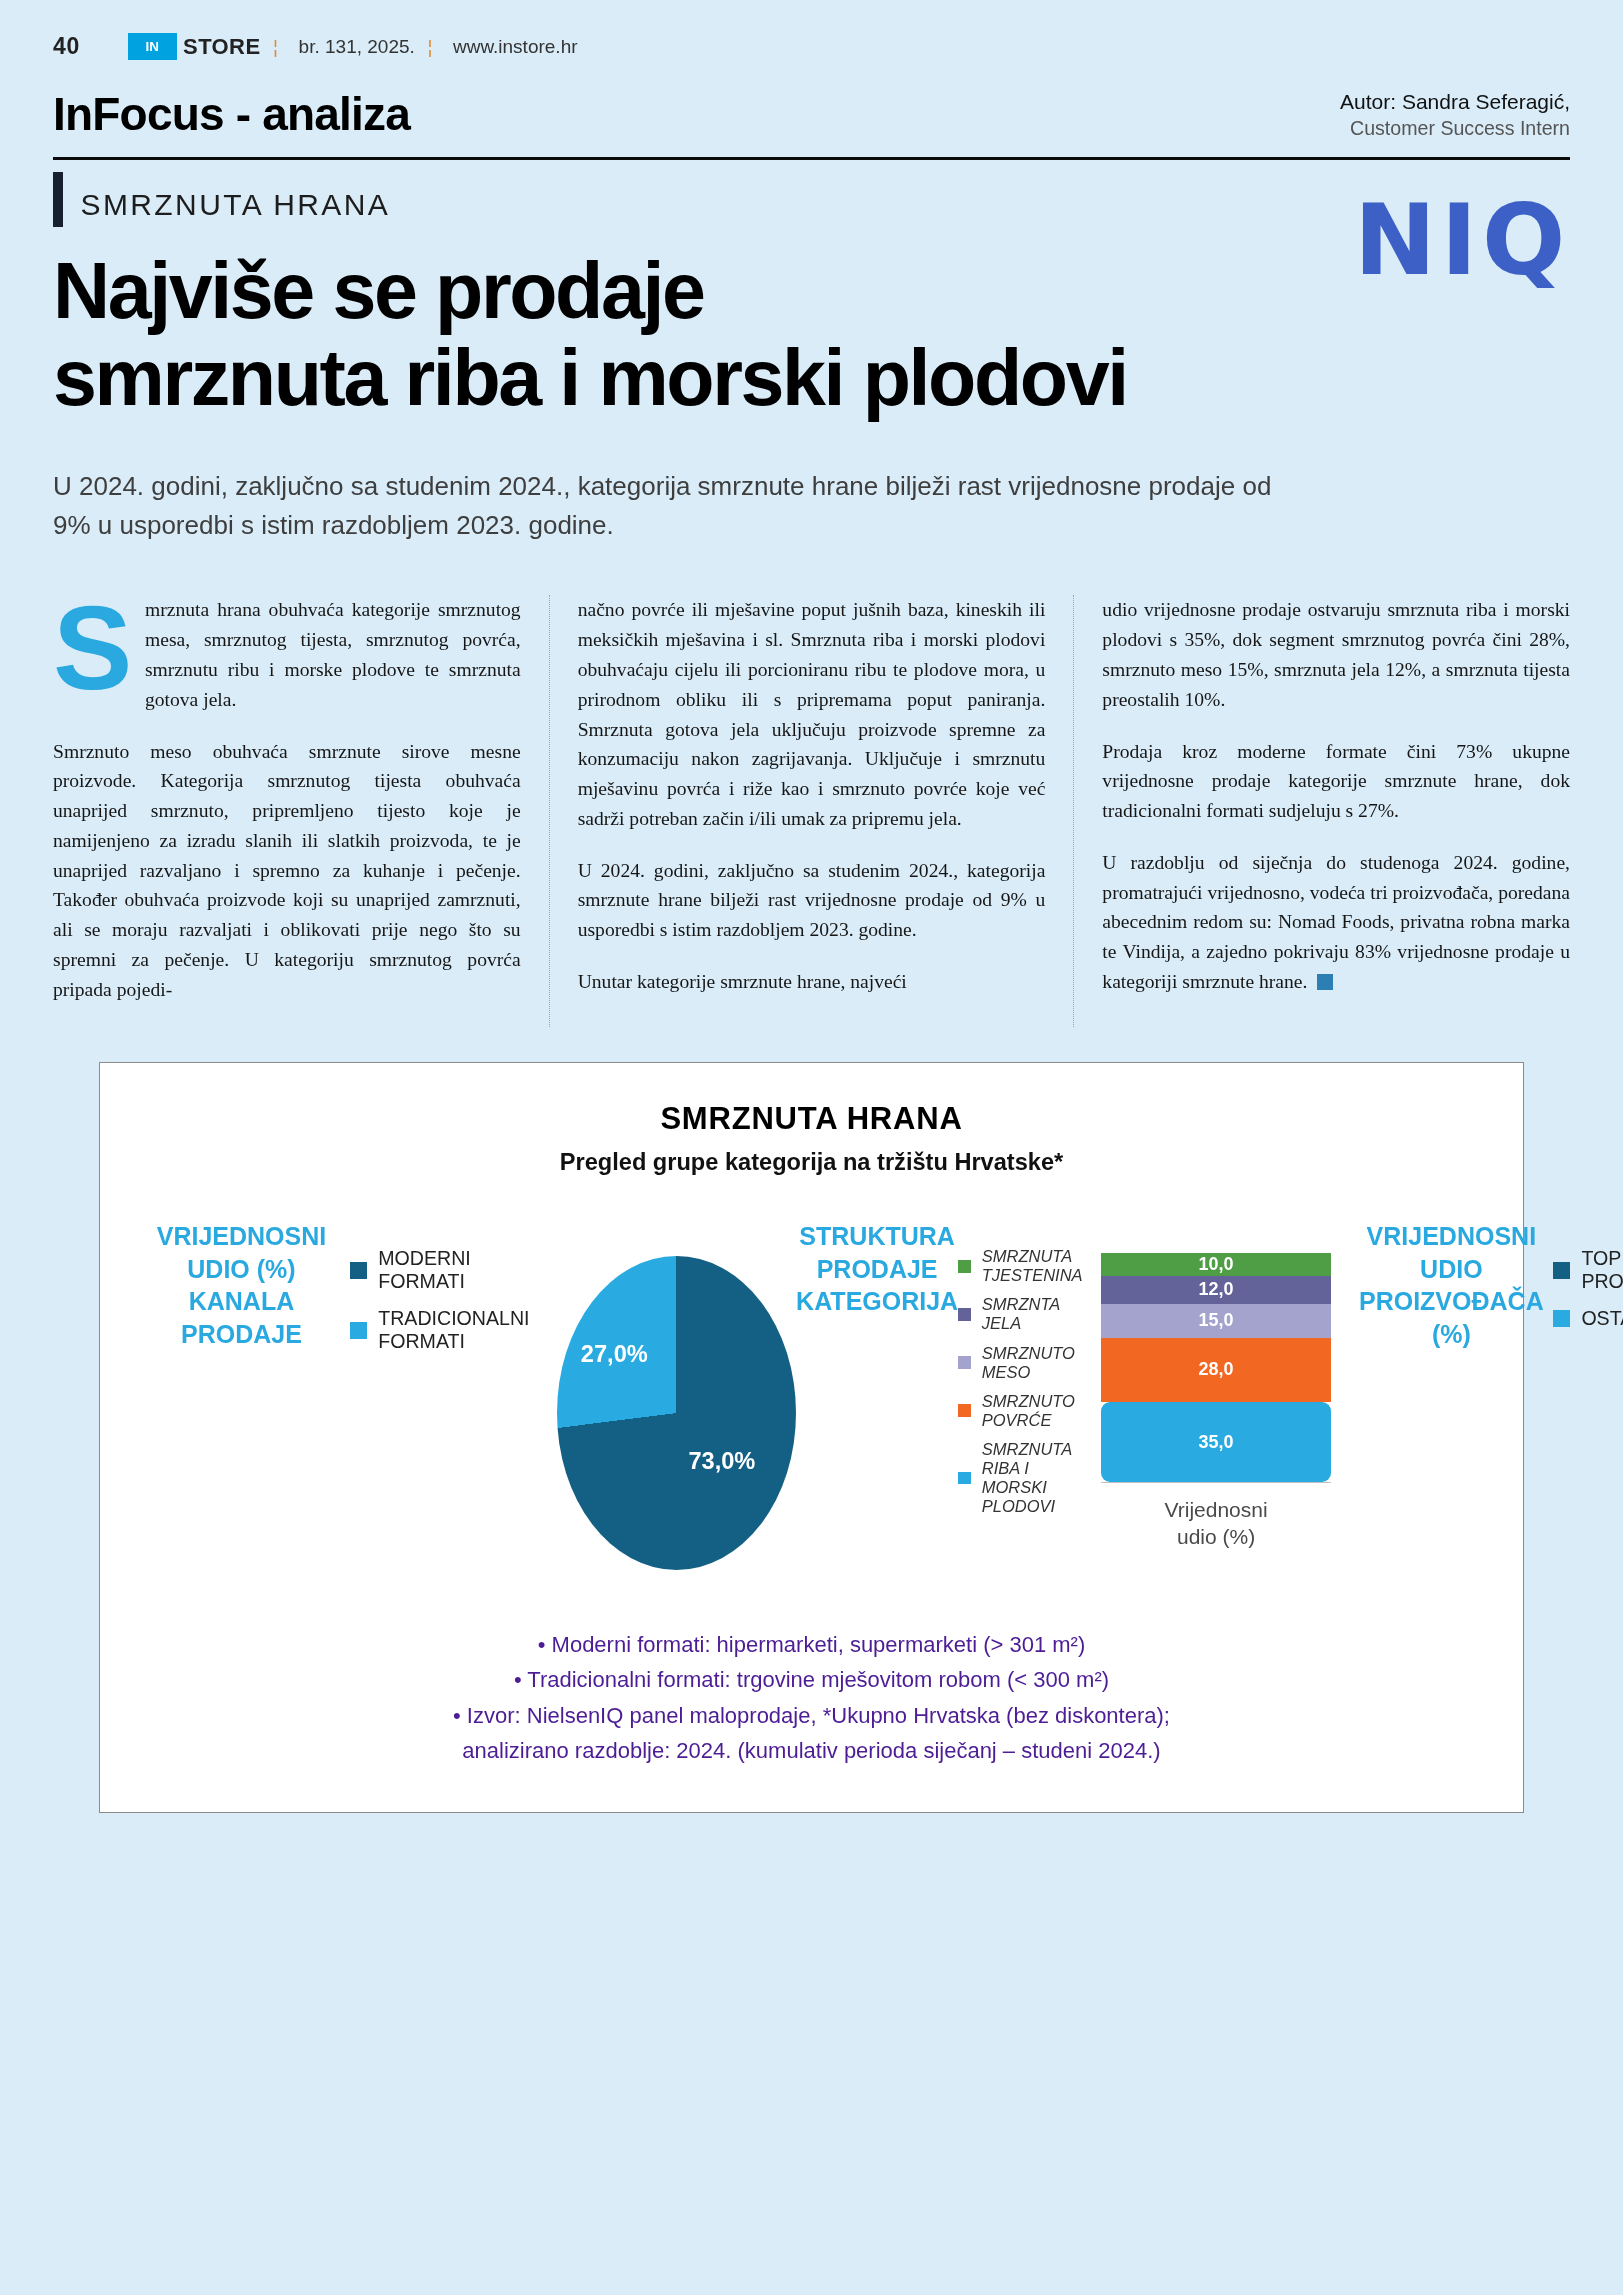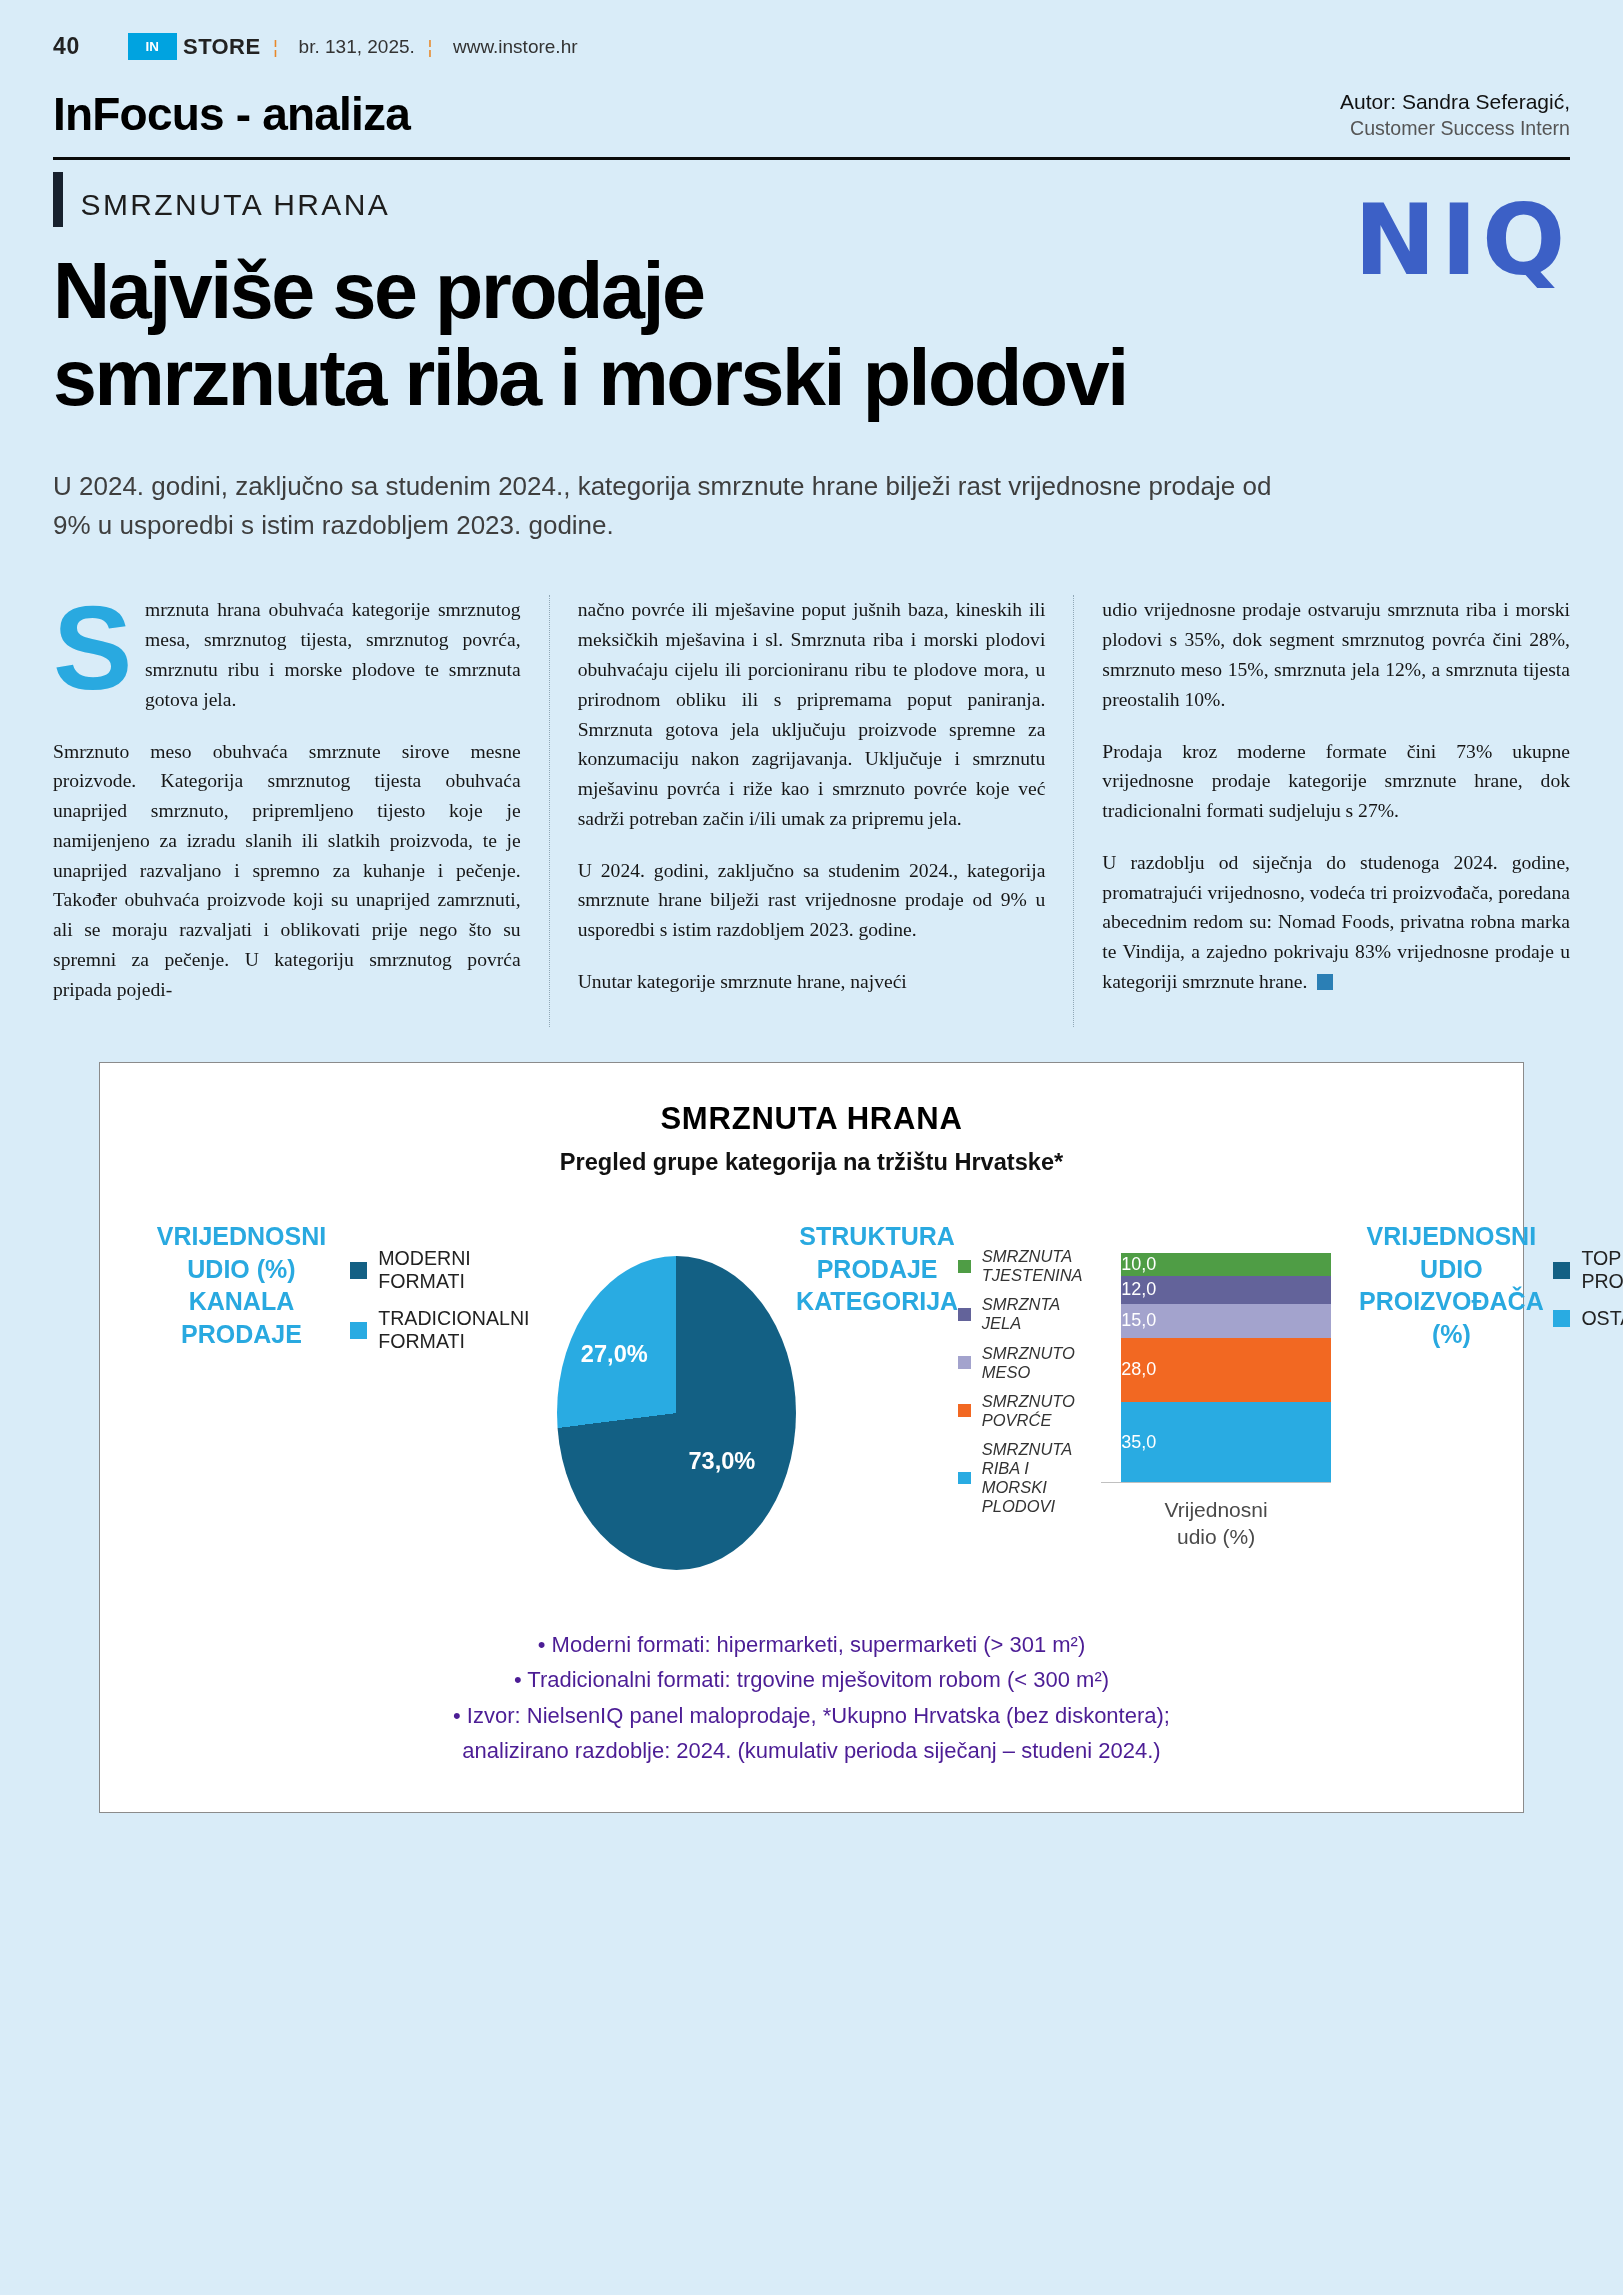--- a/index.html
+++ b/index.html
@@ -58,22 +58,22 @@
   .legend-item{display:flex;align-items:center;gap:11px;font-size:19.6px;color:#222;}
   .legend.small{gap:10.2px;}
   .legend.small .legend-item{font-size:16.5px;color:#333;font-style:italic;}
   .swatch{width:17.3px;height:17.3px;flex:none;}
   .legend.small .swatch{width:12.6px;height:12.6px;}
   .pie{width:314px;height:314px;border-radius:50%;margin:36px auto 0;position:relative;}
   .pie-label{position:absolute;color:#fff;font-weight:bold;font-size:23.6px;}
   .bar-wrap{margin-top:33px;display:flex;flex-direction:column;align-items:center;}
   .bar-axis{width:86%;border-bottom:1.6px solid #c0c0c0;display:flex;justify-content:center;}
   .bar{width:267px;height:229px;display:flex;flex-direction:column;}
-  .bar-seg{display:flex;align-items:center;color:#fff;
-    font-weight:normal;font-size:18px;overflow:hidden;margin-left:20px;}
+  .bar-seg{display:flex;align-items:center;justify-content:center;color:#fff;
+    font-weight:bold;font-size:18px;overflow:hidden;}
   .xlabel{margin-top:12.6px;font-size:21px;color:#4a4a4a;text-align:center;
     line-height:1.3;white-space:pre-line;}
   .footnotes{margin-top:57px;text-align:center;font-size:22px;line-height:1.6;color:#4c1d95;}
   .footnote{white-space:pre-line;}
 </style>
 </head>
 <body>
 
 <div class="page">
 
@@ -185,21 +185,21 @@
                 </div>
               <div class="bar-seg" style="height: 12%; background: rgb(99, 99, 154);">
                   <span>12,0</span>
                 </div>
               <div class="bar-seg" style="height: 15%; background: rgb(163, 163, 205);">
                   <span>15,0</span>
                 </div>
               <div class="bar-seg" style="height: 28%; background: rgb(242, 104, 34);">
                   <span>28,0</span>
                 </div>
-              <div class="bar-seg" style="height: 35%; background: rgb(41, 171, 226);">
+              <div class="bar-seg" style="height: 35%; background: rgb(41, 171, 226); border-radius: 9px;">
                   <span>35,0</span>
                 </div>
             </div>
           </div>
           <div class="xlabel">Vrijednosni
 udio (%)</div>
         </div>
       </div>
 
       <div class="chart-col">

